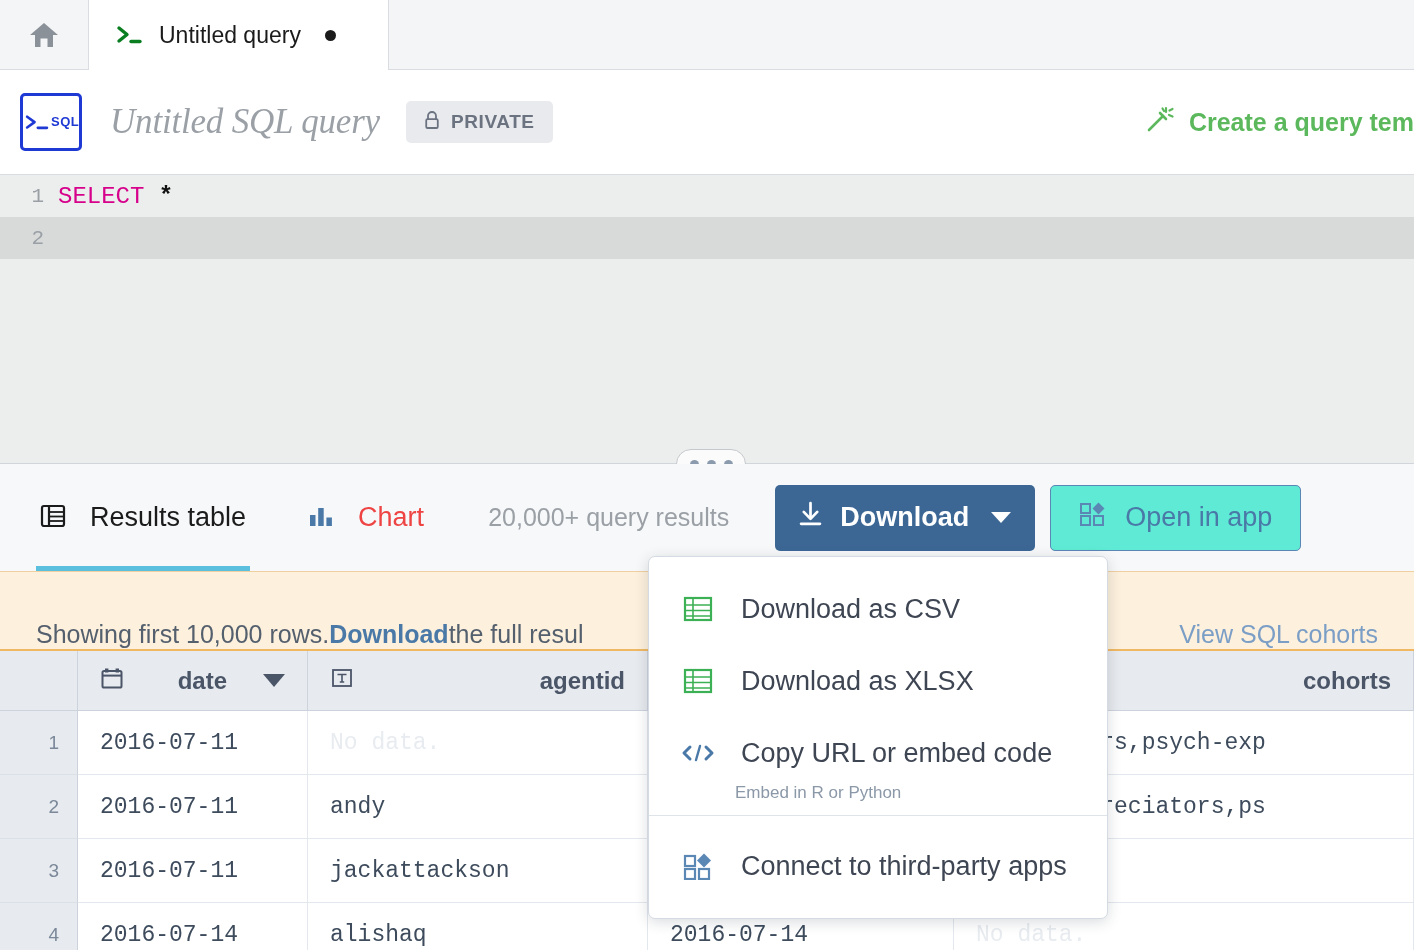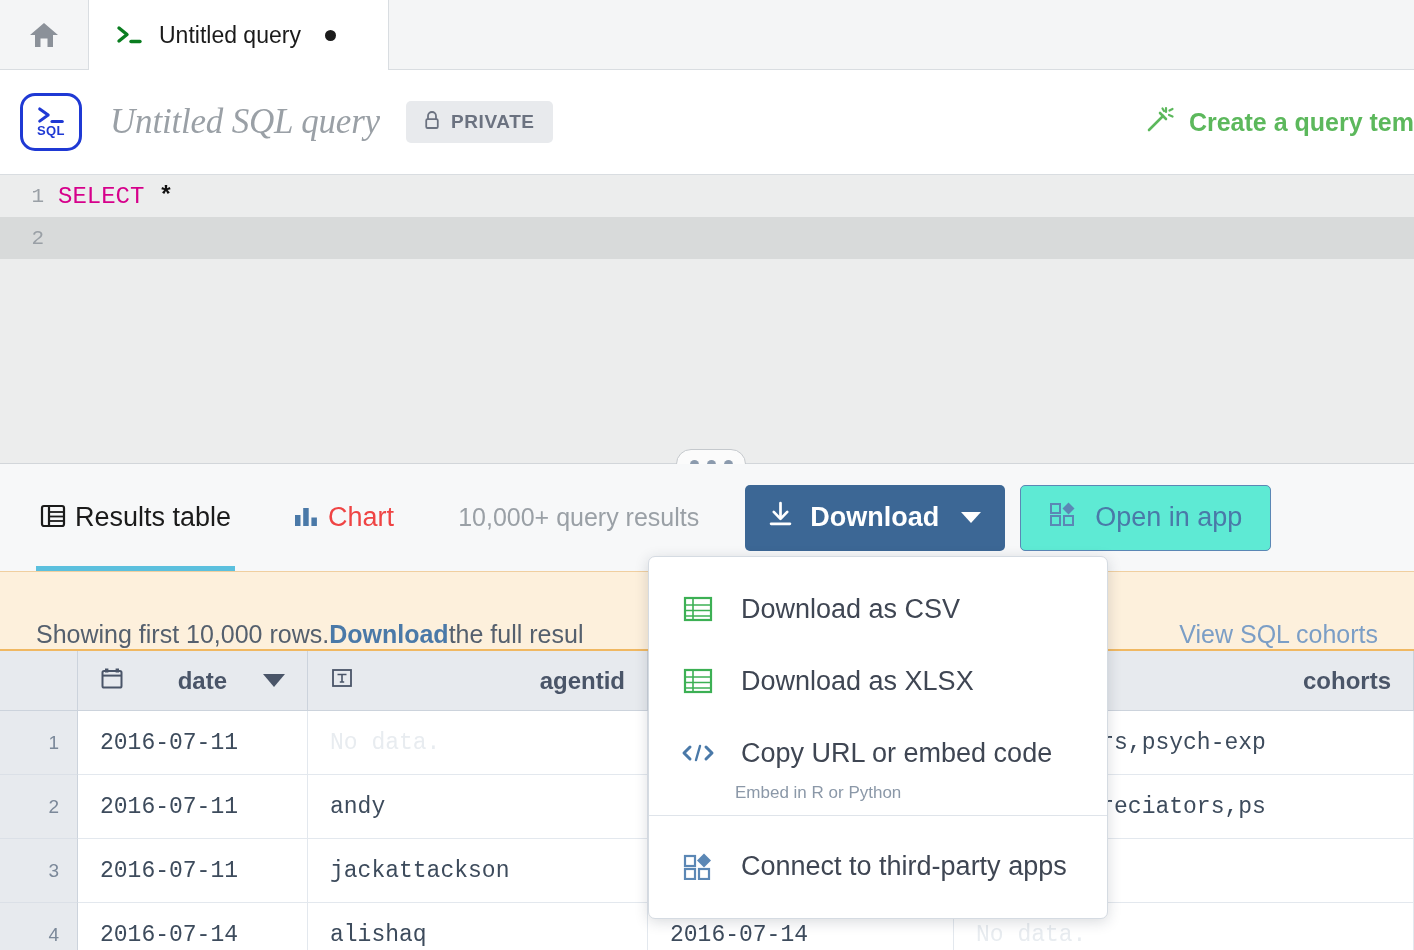--- a/index.html
+++ b/index.html
@@ -51,22 +51,22 @@
   .titlerow {
     position: absolute; top: 70px; left: 0; right: 0; height: 105px;
     background: #ffffff;
     border-bottom: 1px solid #d9dde1;
     display: flex; align-items: center;
     padding: 0 0 0 20px;
   }
   .sql-badge {
     width: 62px; height: 58px;
     border: 3px solid #1f39d4;
-    border-radius: 15px;
-    display: flex; flex-direction: column;
+    border-radius: 5px;
+    display: flex; flex-direction: row;
     align-items: center; justify-content: center;
     color: #1f39d4; flex: none;
   }
   .sql-badge .sbl {
     font-size: 13px; font-weight: bold; letter-spacing: .4px;
     margin-top: -2px; font-family: "Liberation Sans", sans-serif;
   }
   .query-title {
     font-size: 35px; color: #9aa0a6;
     font-style: italic; font-family: "Liberation Serif", serif;
@@ -130,21 +130,21 @@
   .splitter i { width: 9px; height: 9px; border-radius: 50%; background: #8b9aad; display: block; }
 
   
   .restool {
     position: absolute; top: 464px; left: 0; right: 0; height: 107px;
     background: #f7f8f9;
     display: flex; align-items: center;
     padding-left: 36px;
   }
   .rtab {
-    display: flex; align-items: center; gap: 9px;
+    display: flex; align-items: center; gap: 24px;
     height: 107px; position: relative; padding: 0 4px;
   }
   .rtab .lbl { font-size: 27px; color: #1b1b1b; }
   .rtab.active::after {
     content: ""; position: absolute; left: 0; right: 0; bottom: 0;
     height: 5px; background: #5bc0de;
   }
   .rtab.chart { margin-left: 54px; }
   .rtab.chart .lbl { color: #ef4444; }
   .res-count {
@@ -333,21 +333,21 @@
     <div class="rtab chart">
       <span>
         <svg viewBox="0 0 26 26" width="26" height="26">
           <rect x="2" y="12" width="5.5" height="11" fill="#4a79a8"></rect>
           <rect x="10.2" y="5" width="5.5" height="18" fill="#4a79a8"></rect>
           <rect x="18.4" y="14.5" width="5.5" height="8.5" fill="#4a79a8"></rect>
         </svg>
       </span>
       <span class="lbl">Chart</span>
     </div>
-    <div class="res-count">10,000+ query results</div>
+    <div class="res-count">20,000+ query results</div>
     <div class="btn-download">
       <span>
         <svg viewBox="0 0 26 26" width="27" height="27">
           <path d="M13 2 L13 16" stroke="#fff" stroke-width="2.6" stroke-linecap="round"></path>
           <path d="M6.5 10.5 L13 17.2 L19.5 10.5" stroke="#fff" stroke-width="2.6" fill="none" stroke-linecap="round" stroke-linejoin="round"></path>
           <path d="M4 22 L22 22" stroke="#fff" stroke-width="2.8" stroke-linecap="round"></path>
         </svg>
       </span>
       <span>Download</span>
       <span class="caret-down"></span>

